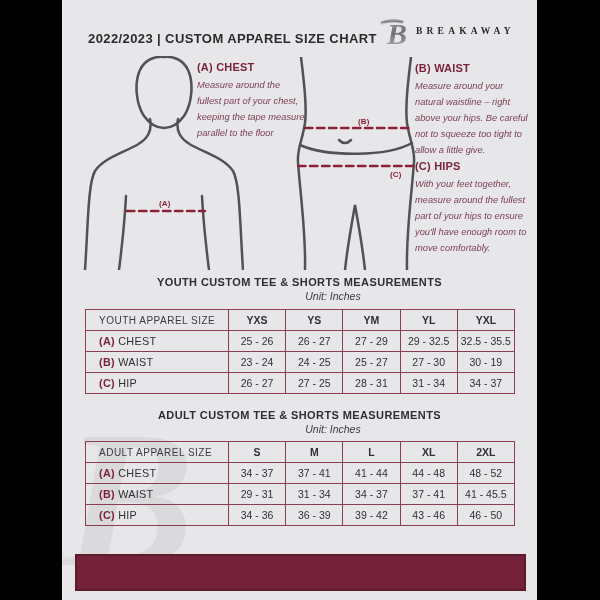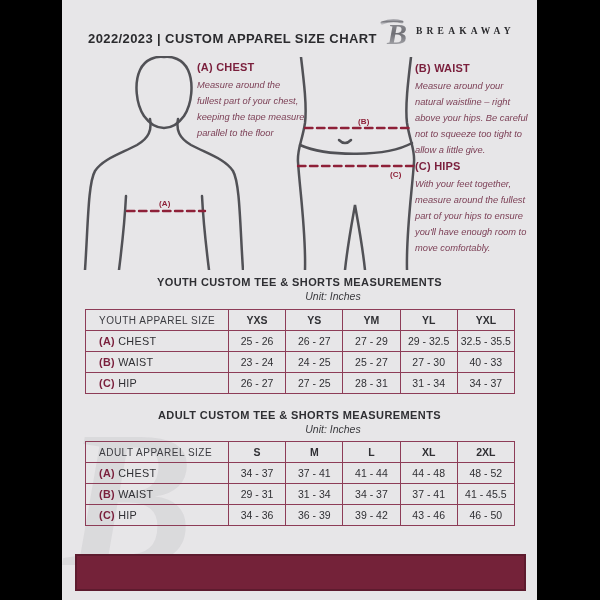--- a/index.html
+++ b/index.html
@@ -155,21 +155,21 @@
         <td>27 - 29</td>
         <td>29 - 32.5</td>
         <td>32.5 - 35.5</td>
       </tr>
       <tr>
         <td class="lbl"><span class="key">(B)</span> <span>WAIST</span></td>
         <td>23 - 24</td>
         <td>24 - 25</td>
         <td>25 - 27</td>
         <td>27 - 30</td>
-        <td>40 - 33</td>
+        <td>30 - 19</td>
       </tr>
       <tr>
         <td class="lbl"><span class="key">(C)</span> <span>HIP</span></td>
         <td>26 - 27</td>
         <td>27 - 25</td>
         <td>28 - 31</td>
         <td>31 - 34</td>
         <td>34 - 37</td>
       </tr>
     </tbody>

